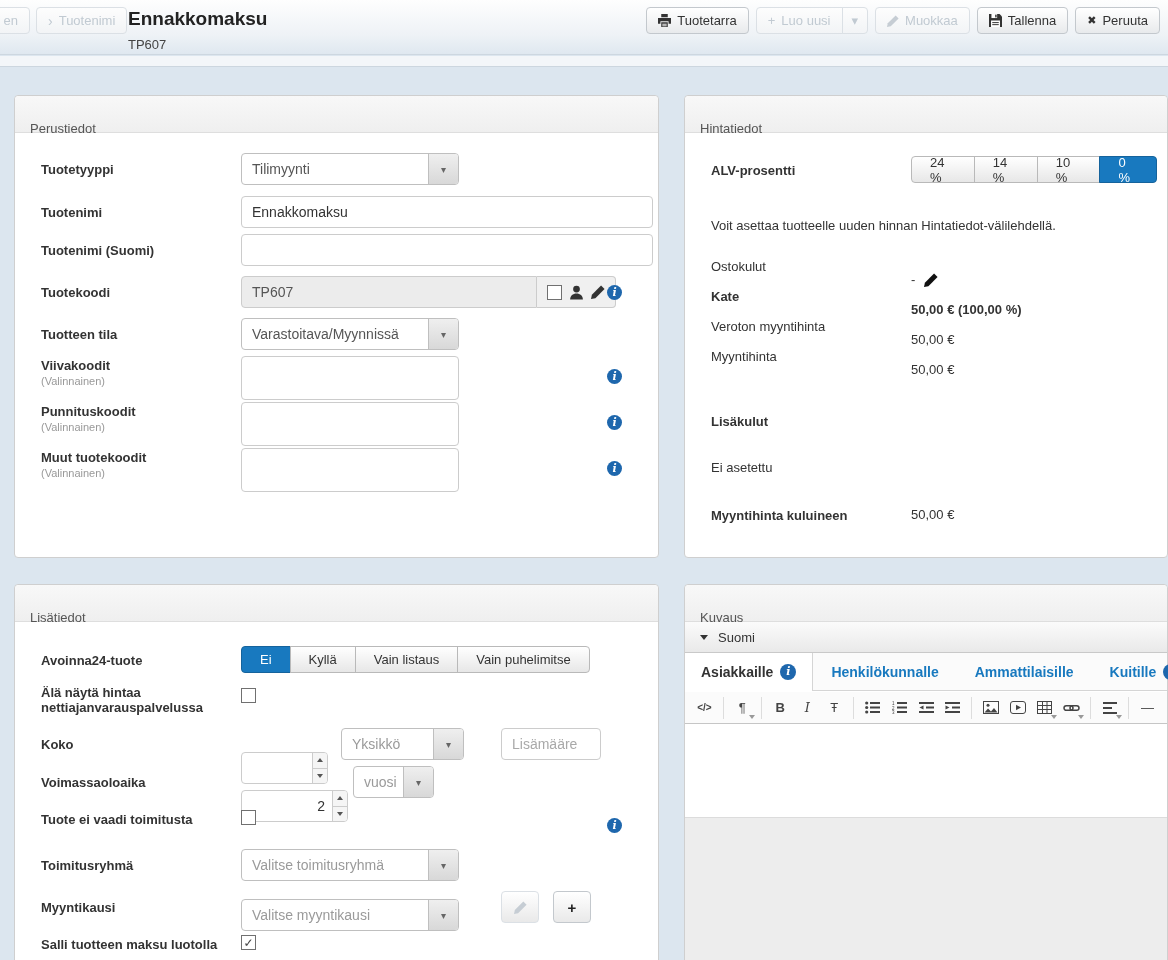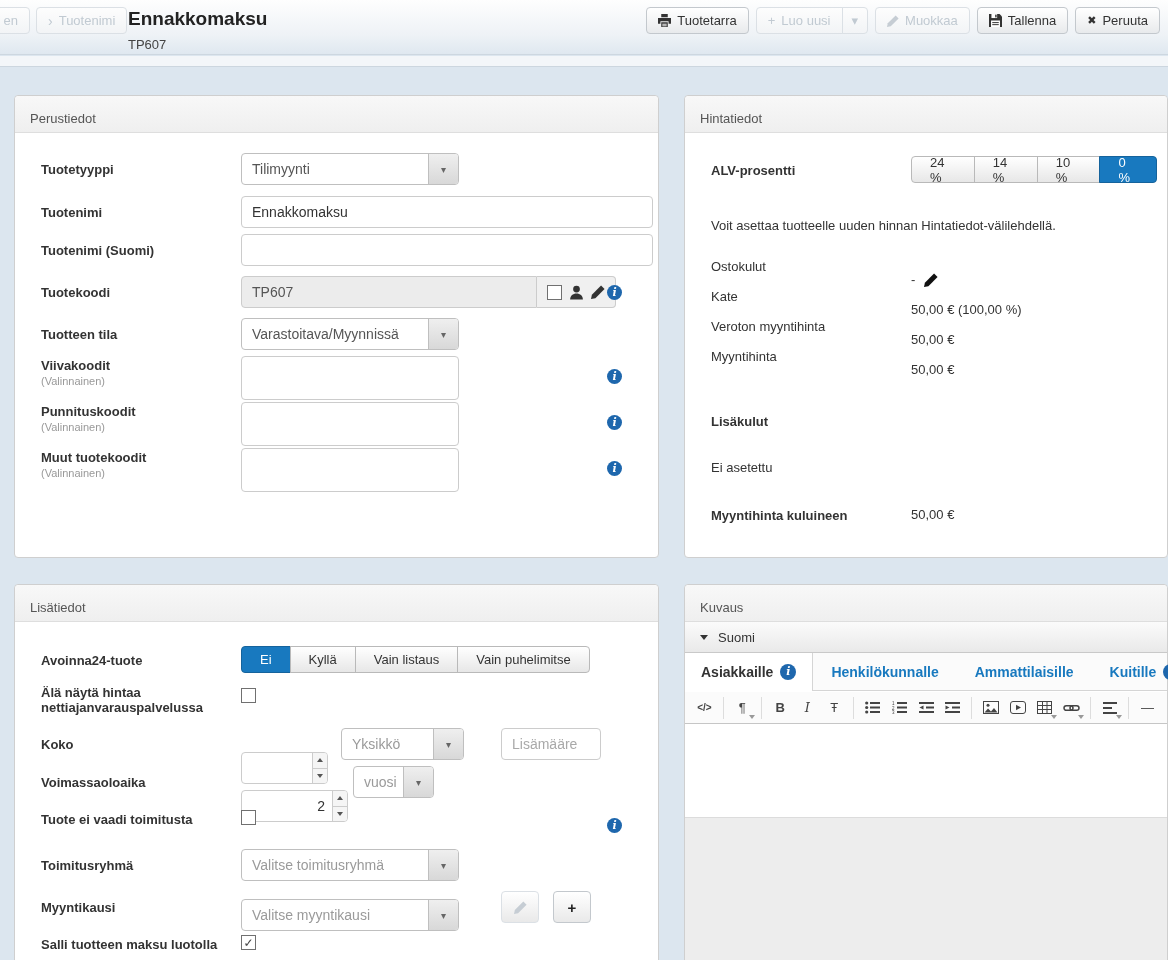--- a/index.html
+++ b/index.html
@@ -21,21 +21,21 @@
   .title { font-size:19px; font-weight:bold; color:#222; }
   .subtitle { font-size:13px; color:#444; margin-top:7px; }
   .actions { position:absolute; right:8px; top:7px; display:flex; gap:7px; }
   .split { display:flex; }
   .split .btn:first-child { border-radius:4px 0 0 4px; }
   .split .btn:last-child { border-radius:0 4px 4px 0; margin-left:-1px; padding:0 9px; }
   .icon13 { display:inline-flex; }
 
   
   .panel { position:absolute; background:#fff; border:1px solid #cfcfcf; border-radius:4px; }
-  .phead { height:37px; line-height:36px; padding:5px 15px; background:linear-gradient(#f8f8f8,#efefef);
+  .phead { height:37px; line-height:36px; padding:15px 15px; background:linear-gradient(#f8f8f8,#efefef);
            border-bottom:1px solid #dedede; color:#555; font-size:13px; border-radius:4px 4px 0 0; }
   .frow { position:absolute; left:26px; right:10px; }
   .lbl { font-size:13px; font-weight:bold; color:#333; line-height:15px; }
   .hint { font-size:11px; color:#999; font-weight:normal; margin-top:2px; }
   .abs { position:absolute; }
 
   
   .inp { height:32px; border:1px solid #ccc; border-radius:4px; padding:0 10px; font-size:14px;
          font-family:"Liberation Sans",sans-serif; color:#555; background:#fff; outline:none; }
   .inp::placeholder { color:#a9a9a9; }
@@ -255,21 +255,21 @@
     <span class="kv">Ostokulut</span>
     <span class="kv abs" style="left:200px; top:15px; display:flex; gap:9px; align-items:center;">
       <span>-</span>
       <span class="icon13" style="color:#111">
         <svg viewBox="0 0 16 16" width="14" height="14">
             <path fill="currentColor" d="M11.5 0.5l4 4L5 15l-5 1 1-5z"></path>
           </svg>
       </span>
     </span>
   </div>
-  <div class="frow" style="top:191px;">
+  <div class="frow" style="top:191px;font-weight:bold;">
     <span class="kv">Kate</span>
     <span class="kv abs" style="left:200px; top:15px;">50,00 €  (100,00 %)</span>
   </div>
   <div class="frow" style="top:221px;">
     <span class="kv">Veroton myyntihinta</span>
     <span class="kv abs" style="left:200px; top:15px;">50,00 €</span>
   </div>
   <div class="frow" style="top:251px;">
     <span class="kv">Myyntihinta</span>
     <span class="kv abs" style="left:200px; top:15px;">50,00 €</span>

